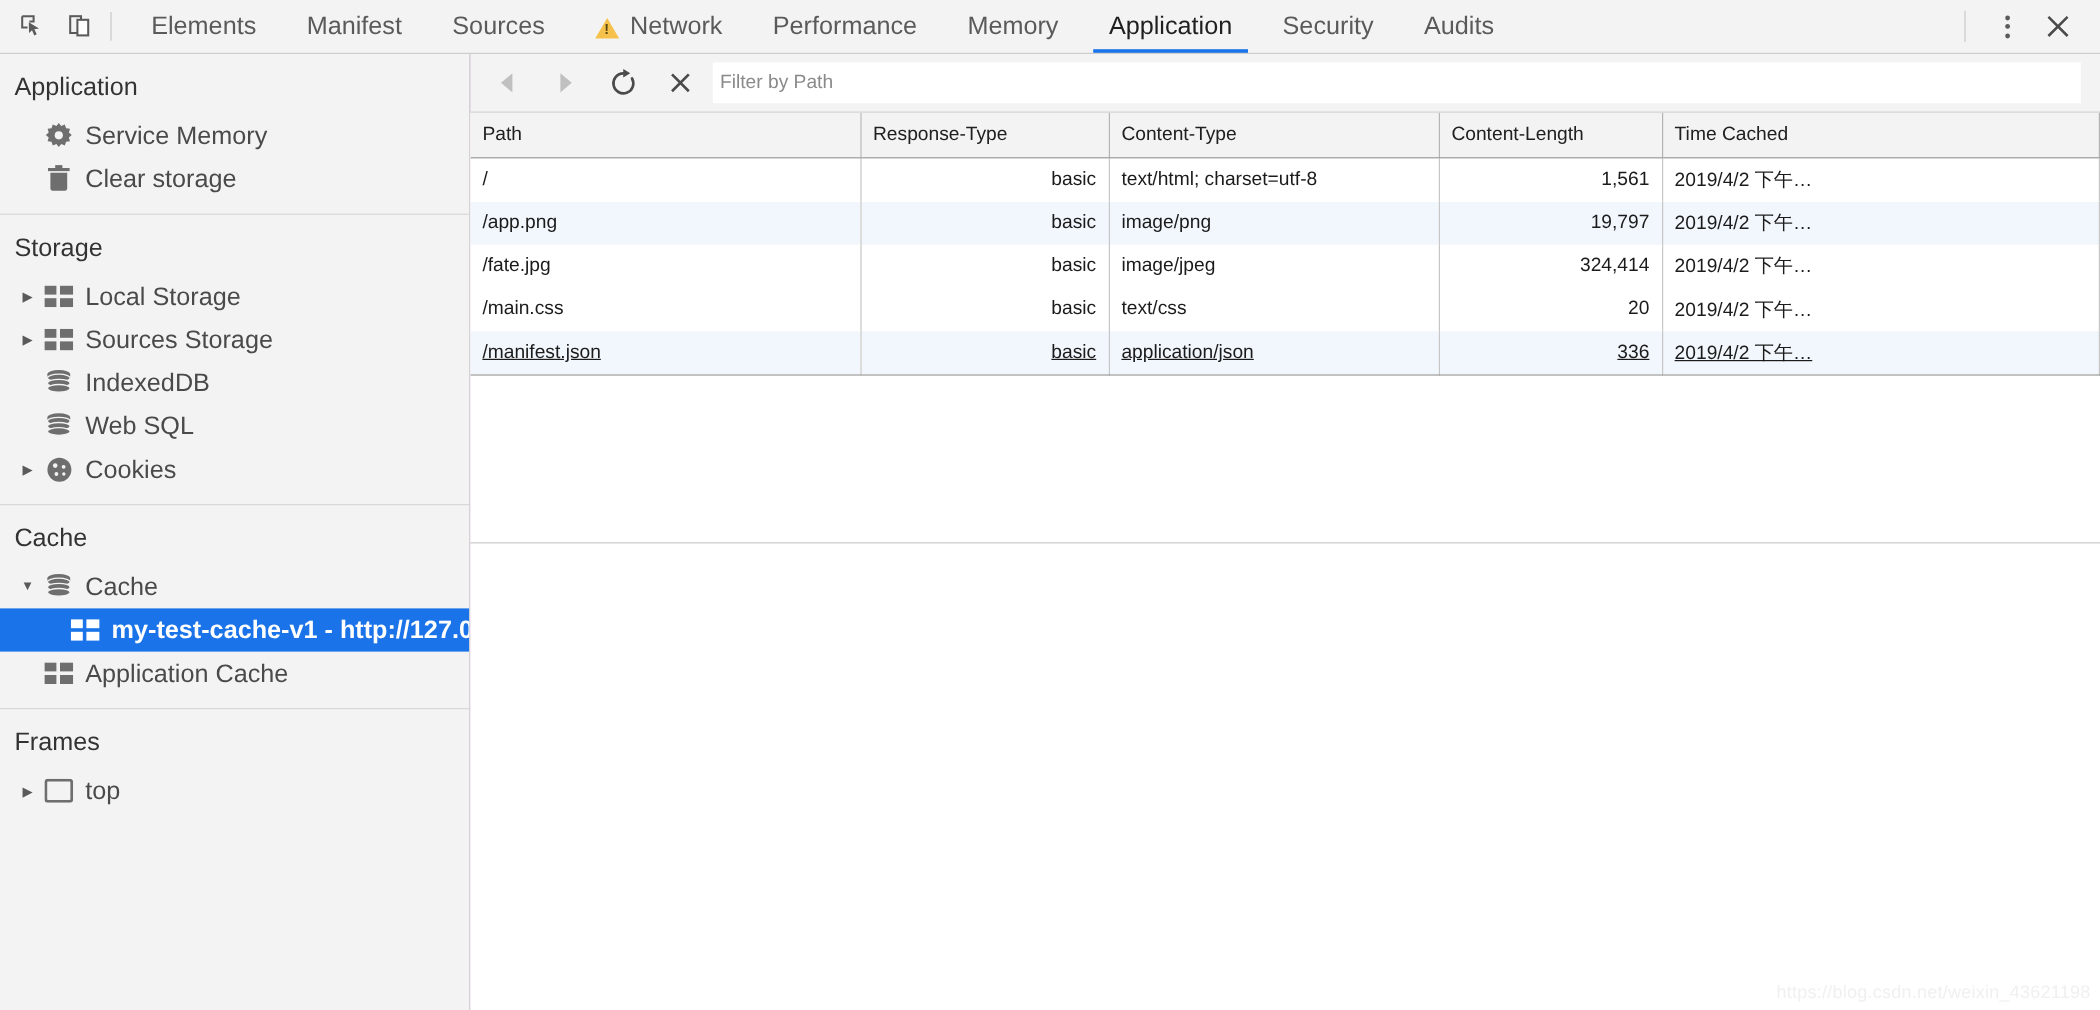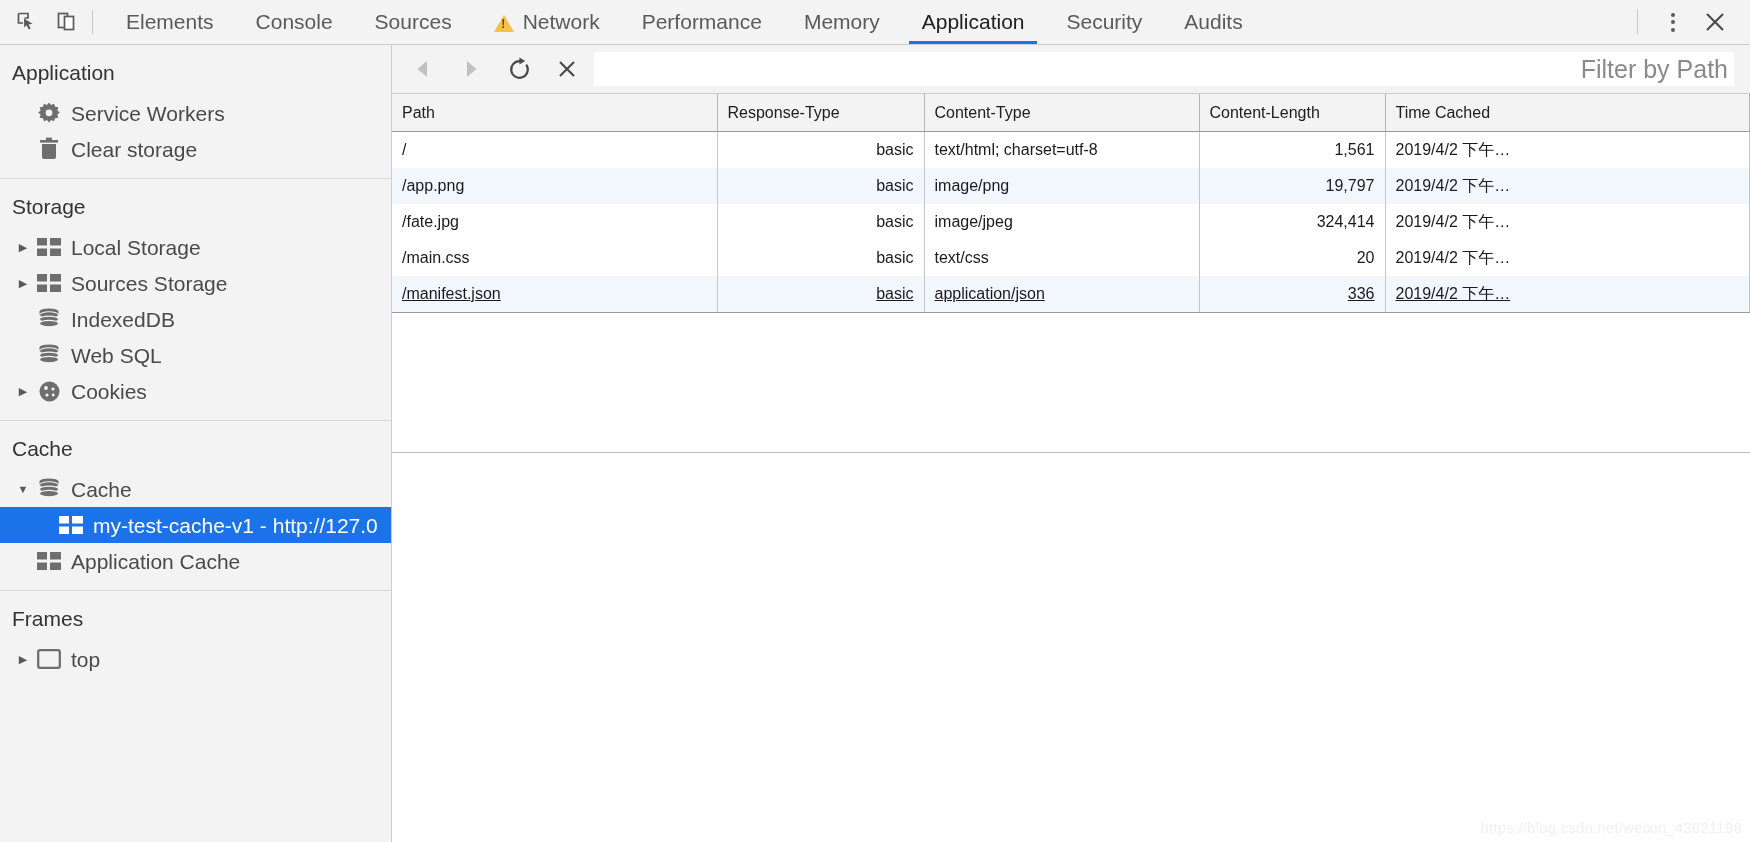--- a/index.html
+++ b/index.html
@@ -171,21 +171,21 @@
     font-size: 11px;
   }
   .sb-arrow.empty { visibility: hidden; }
   .sb-ico {
     width: 30px; min-width: 30px;
     display: flex; align-items: center; justify-content: center;
     margin-right: 7px;
   }
   .sb-lbl { line-height: 1; }
   .indent1 { padding-left: 12px; }
-  .indent2 { padding-left: 34px; }
+  .indent2 { padding-left: 34px; font-weight: bold; }
 
   
   .main {
     flex: 1;
     display: flex;
     flex-direction: column;
     min-width: 0;
     background: #ffffff;
   }
   .filterbar {
@@ -204,25 +204,24 @@
     cursor: pointer;
   }
   .filter-input {
     flex: 1;
     height: 34px;
     margin-left: 2px;
     margin-right: 6px;
     background: #ffffff;
     border: none;
     outline: none;
-    font-size: 25px;
+    font-size: 16px;
     color: #333;
     font-family: inherit;
     padding: 0 6px;
-    text-align: right;
   }
   .filter-input::placeholder { color: #8a8a8a; }
 
   
   .gridwrap {
     height: 358px;
     min-height: 358px;
     border-bottom: 1px solid #bdbdbd;
     overflow: hidden;
     background: #fff;
@@ -303,21 +302,21 @@
         </svg>
       </div>
     </div>
     <div class="tb-sep"></div>
 
     <div class="tabs">
       <div class="tab">
         <span>Elements</span>
       </div>
       <div class="tab">
-        <span>Console</span>
+        <span>Manifest</span>
       </div>
       <div class="tab">
         <span>Sources</span>
       </div>
       <div class="tab">
         <span class="warn-tri"></span>
         <span>Network</span>
       </div>
       <div class="tab">
         <span>Performance</span>
@@ -358,21 +357,21 @@
       <div class="sb-section">
         <div class="sb-title">Application</div>
         <div class="sb-item indent1">
           <span class="sb-arrow empty">▶</span>
           <span class="sb-ico">
             <svg width="24" height="24" viewBox="0 0 24 24">
                 <path d="M12 1.5 l2 2.4 3-1.2 1.1 3.1 3.2.5-.9 3.1 2.4 2.1-2.4 2.1.9 3.1-3.2.5-1.1 3.1-3-1.2-2 2.4-2-2.4-3 1.2-1.1-3.1-3.2-.5.9-3.1L1.2 11.5 3.6 9.4 2.7 6.3l3.2-.5L7 2.7l3 1.2z" fill="#6e6e6e"></path>
                 <circle cx="12" cy="11.8" r="3.4" fill="#f3f3f3"></circle>
               </svg>
           </span>
-          <span class="sb-lbl">Service Workers</span>
+          <span class="sb-lbl">Service Memory</span>
         </div>
         <div class="sb-item indent1">
           <span class="sb-arrow empty">▶</span>
           <span class="sb-ico">
             <svg width="22" height="24" viewBox="0 0 22 24">
                 <rect x="2" y="3" width="18" height="2.6" fill="#6e6e6e"></rect>
                 <rect x="8" y="0.6" width="6" height="2.4" fill="#6e6e6e"></rect>
                 <path d="M4 7 h14 v13 a2 2 0 0 1 -2 2 h-10 a2 2 0 0 1 -2 -2 z" fill="#6e6e6e"></path>
               </svg>
           </span>

